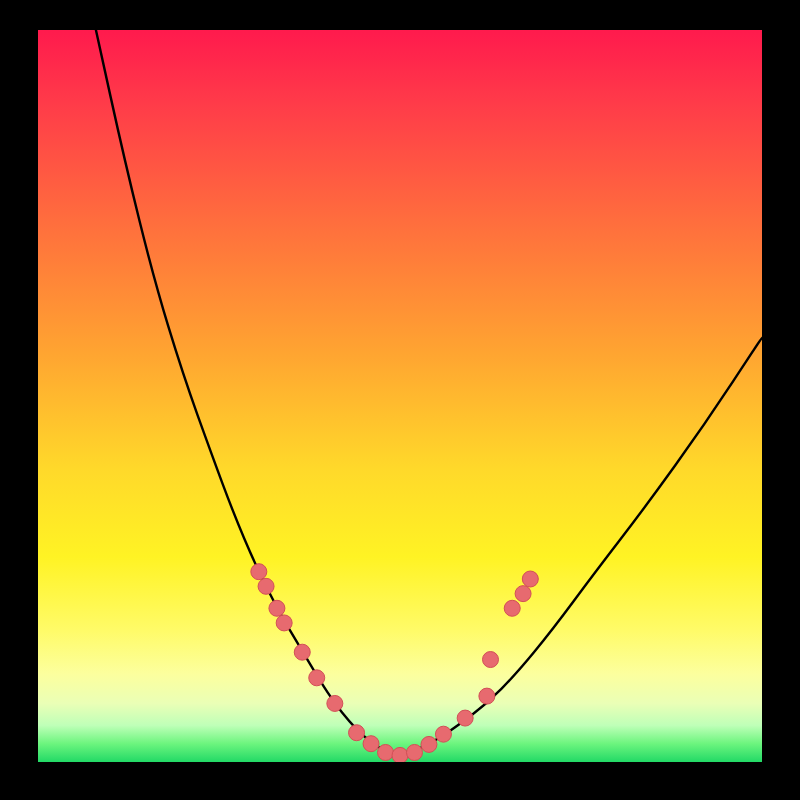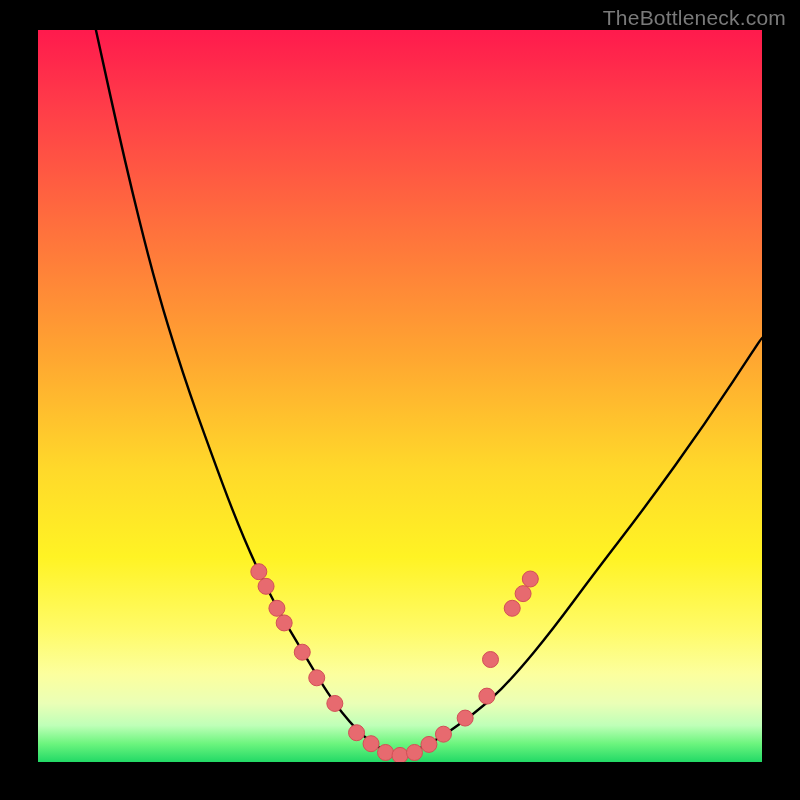--- a/index.html
+++ b/index.html
@@ -67,21 +67,20 @@
     fill: #e76a6f;
     stroke: #d24f56;
     stroke-width: 1;
   }
 </style>
 </head>
 <body>
 
 <div class="stage">
 
-  <div class="watermark">TheBottleneck.com</div>
 
   <div class="plot">
     <svg class="curves" viewBox="0 0 724 732" preserveAspectRatio="none">
       <path id="left-curve" class="curve-path" d="M 57.92 0 Q 57.92 0 72.4 65.88 Q 86.88 131.76 101.36 190.32 Q 115.84 248.88 130.32 296.46 Q 144.8 344.03999999999996 159.28 384.29999999999995 Q 173.76 424.56 184.62 453.84000000000003 Q 195.48000000000002 483.12 206.34 508.74 Q 217.2 534.36 228.06 556.3199999999999 Q 238.92000000000002 578.28 249.78 596.5799999999999 Q 260.64 614.88 271.5 633.1800000000001 Q 282.36 651.48 289.6 662.46 Q 296.84 673.44 304.08 682.59 Q 311.32 691.74 318.56 699.06 Q 325.8 706.38 333.03999999999996 711.87 Q 340.28 717.36 347.52 721.02 Q 354.76 724.68 358.38 725.412 T 362 726.144"></path>
       <path id="right-curve" class="curve-path" d="M 362 726.144 Q 362 726.144 369.24 723.582 Q 376.48 721.02 387.34000000000003 715.53 Q 398.20000000000005 710.04 409.06 702.72 Q 419.91999999999996 695.4 434.4 684.4200000000001 Q 448.88 673.44 463.36 658.8 Q 477.84000000000003 644.16 495.94 622.2 Q 514.04 600.24 535.76 570.96 Q 557.48 541.6800000000001 582.8199999999999 508.74 Q 608.16 475.8 637.12 435.53999999999996 Q 666.08 395.28 695.04 351.36 T 724 307.44000000000005"></path>
       <g id="markers-group">
           <circle cx="220.82" cy="541.6800000000001" r="8" class="marker"></circle>
           <circle cx="228.06" cy="556.3199999999999" r="8" class="marker"></circle>
           <circle cx="238.92000000000002" cy="578.28" r="8" class="marker"></circle>
           <circle cx="246.16000000000003" cy="592.92" r="8" class="marker"></circle>

